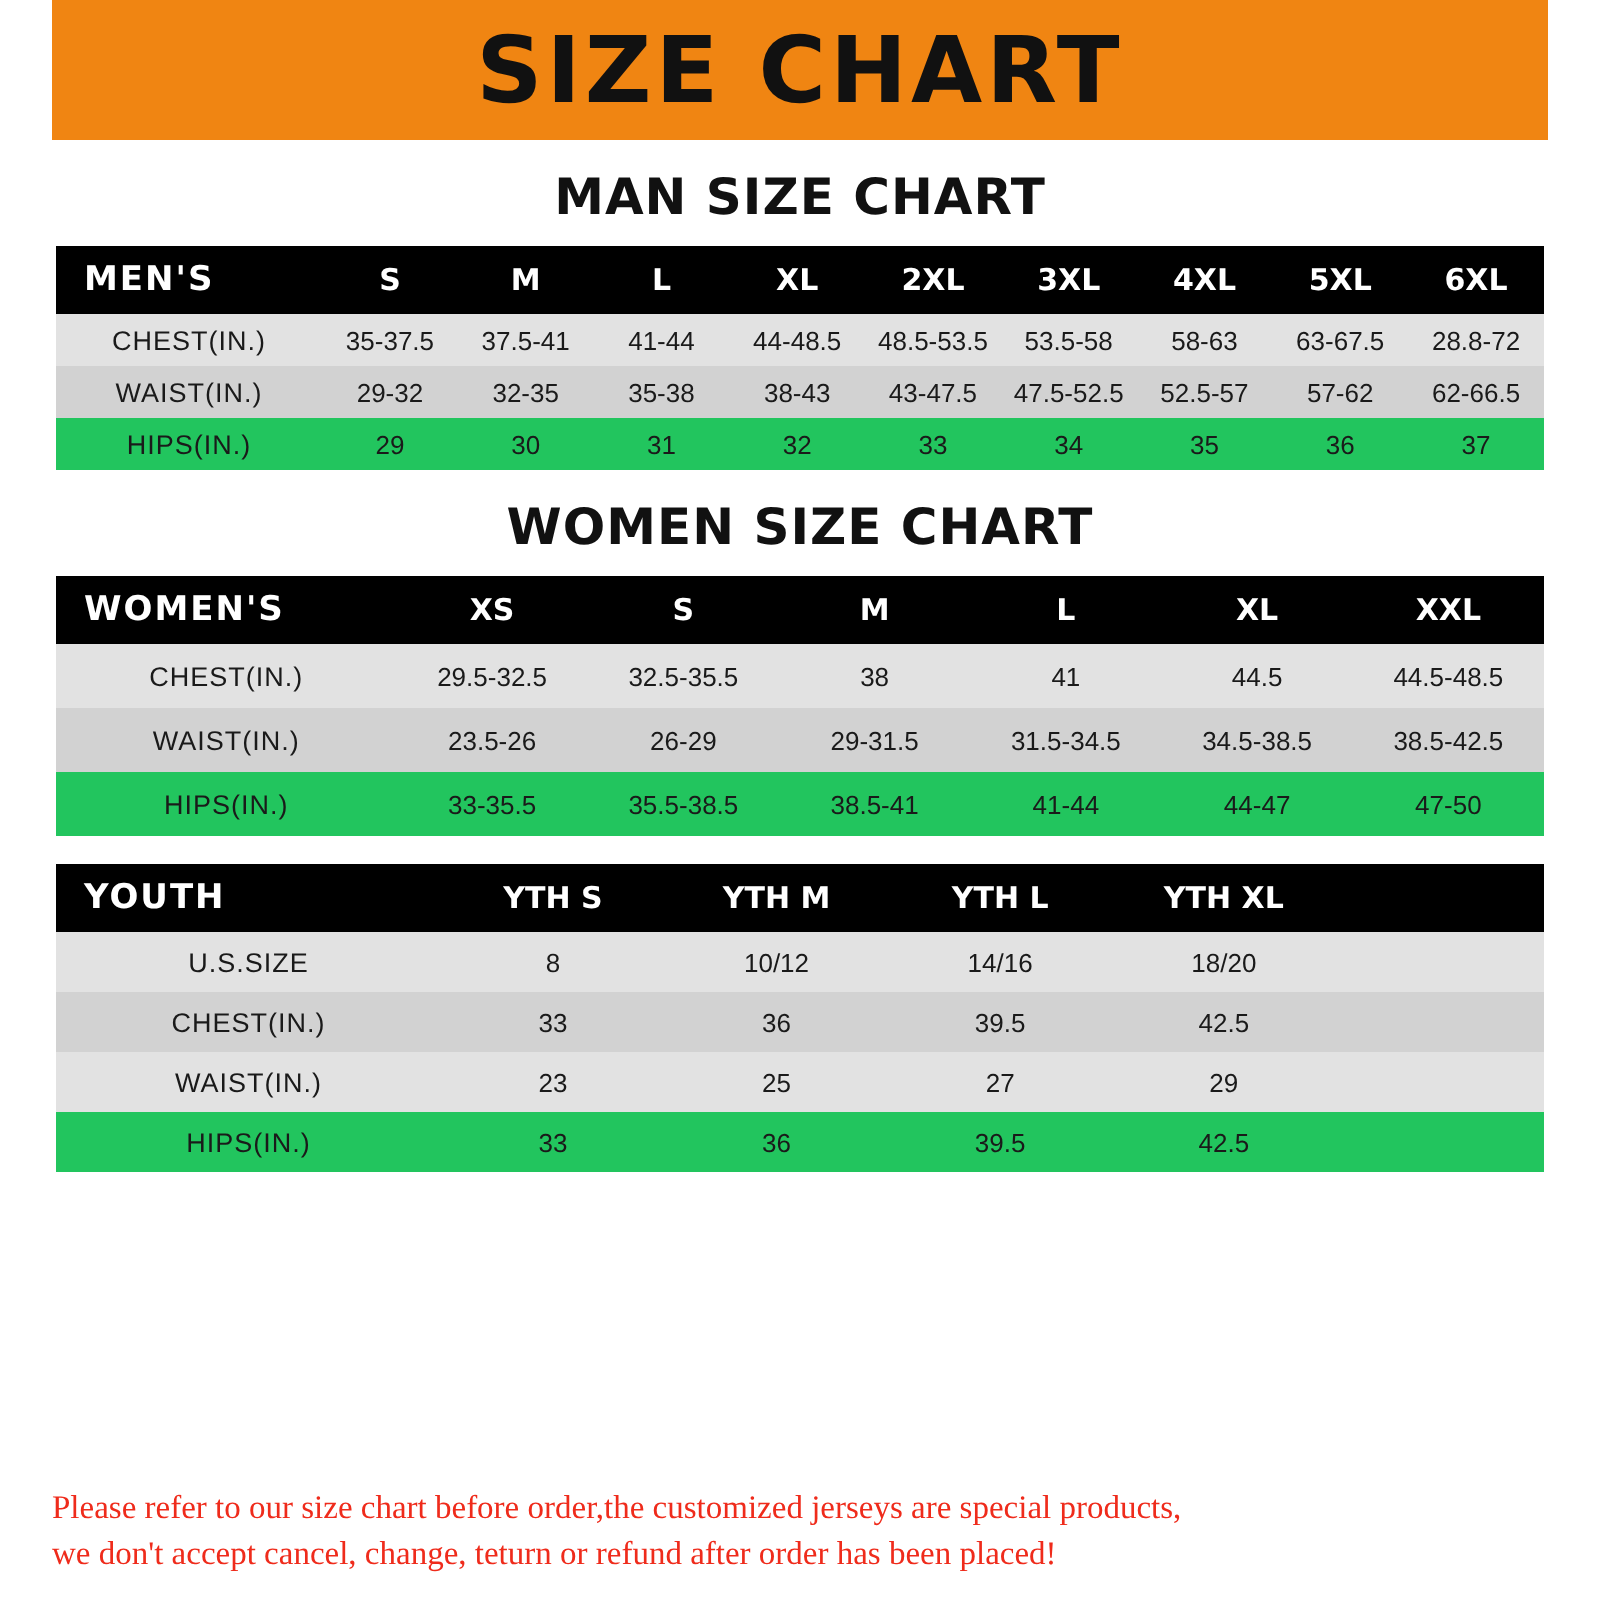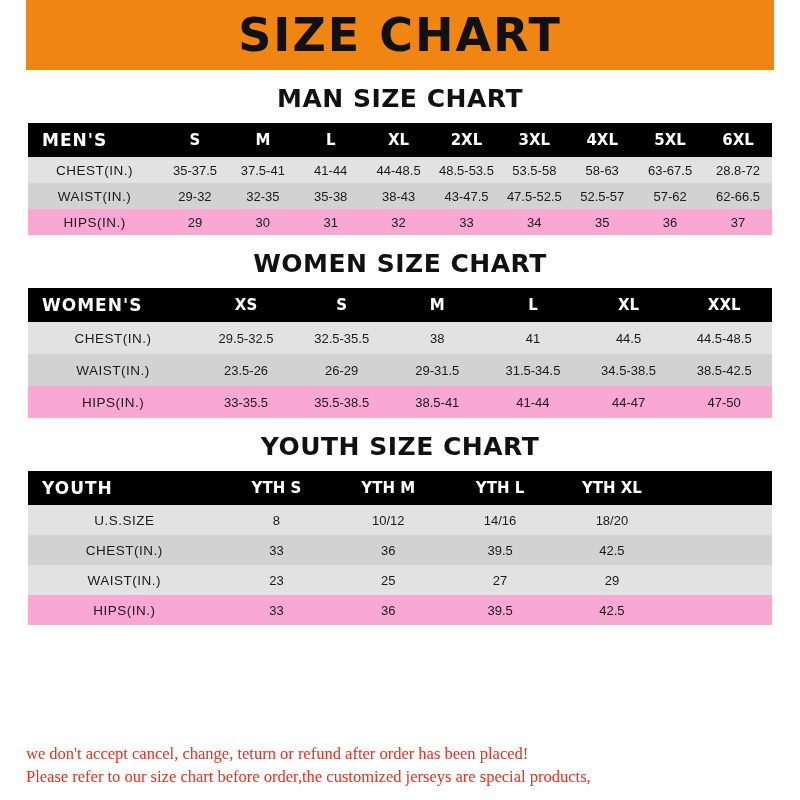--- a/index.html
+++ b/index.html
@@ -100,21 +100,21 @@
     margin-top: 23px;
   }
   table.size-table tbody td.rowlabel {
     text-align: center;
     font-size: 13.5px;
     letter-spacing: 0.5px;
     color: #1a1a1a;
   }
   tr.band-a { background: #e2e2e2; }
   tr.band-b { background: #d2d2d2; }
-  tr.band-c { background: #f9a8d4; }
+  tr.band-c { background: #22c55e; }
 
   
   .footer-note {
     padding: 10px 26px 12px 26px;
     box-sizing: border-box;
   }
   .footer-note p {
     margin: 0;
     color: #ef2b1b;
     font-family: "Liberation Serif", serif;
@@ -234,21 +234,20 @@
             <td>38.5-41</td>
             <td>41-44</td>
             <td>44-47</td>
             <td>47-50</td>
           </tr>
         </tbody>
       </table>
     </div>
 
     <div class="section">
-      <div class="section-title">YOUTH SIZE CHART</div>
       <table class="size-table">
         <thead>
           <tr>
             <th class="rowlabel" style="width:24%">YOUTH</th>
             <th>YTH S</th>
             <th>YTH M</th>
             <th>YTH L</th>
             <th>YTH XL</th>
             <th style="width:14%"></th>
           </tr>
@@ -286,17 +285,17 @@
             <td>42.5</td>
             <td></td>
           </tr>
         </tbody>
       </table>
     </div>
 
   </div>
 
   <div class="footer-note">
+    <p>Please refer to our size chart before order,the customized jerseys are special products,</p>
     <p>we don't accept cancel, change, teturn or refund after order has been placed!</p>
-    <p>Please refer to our size chart before order,the customized jerseys are special products,</p>
   </div>
 
 </div>
 
 </body></html>

